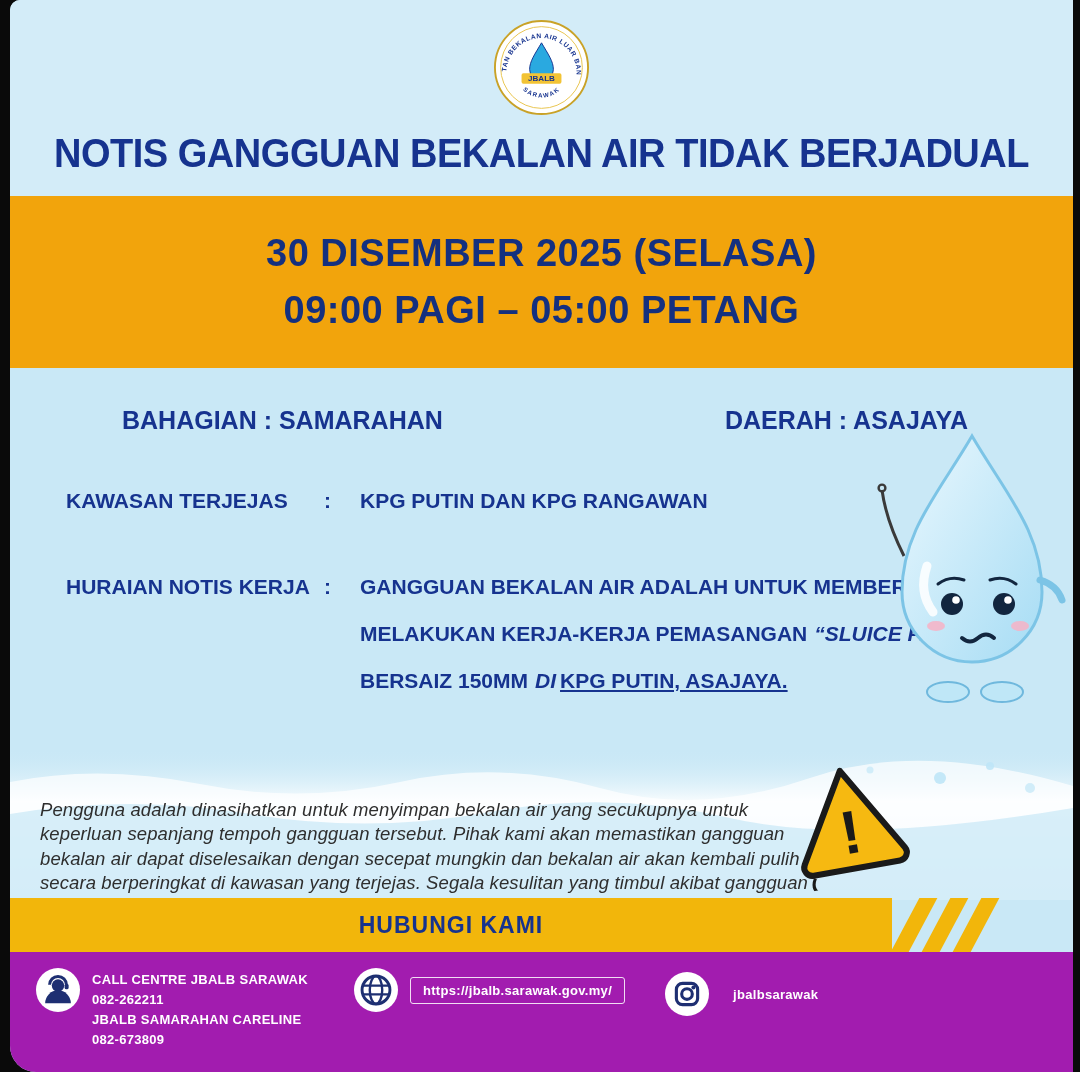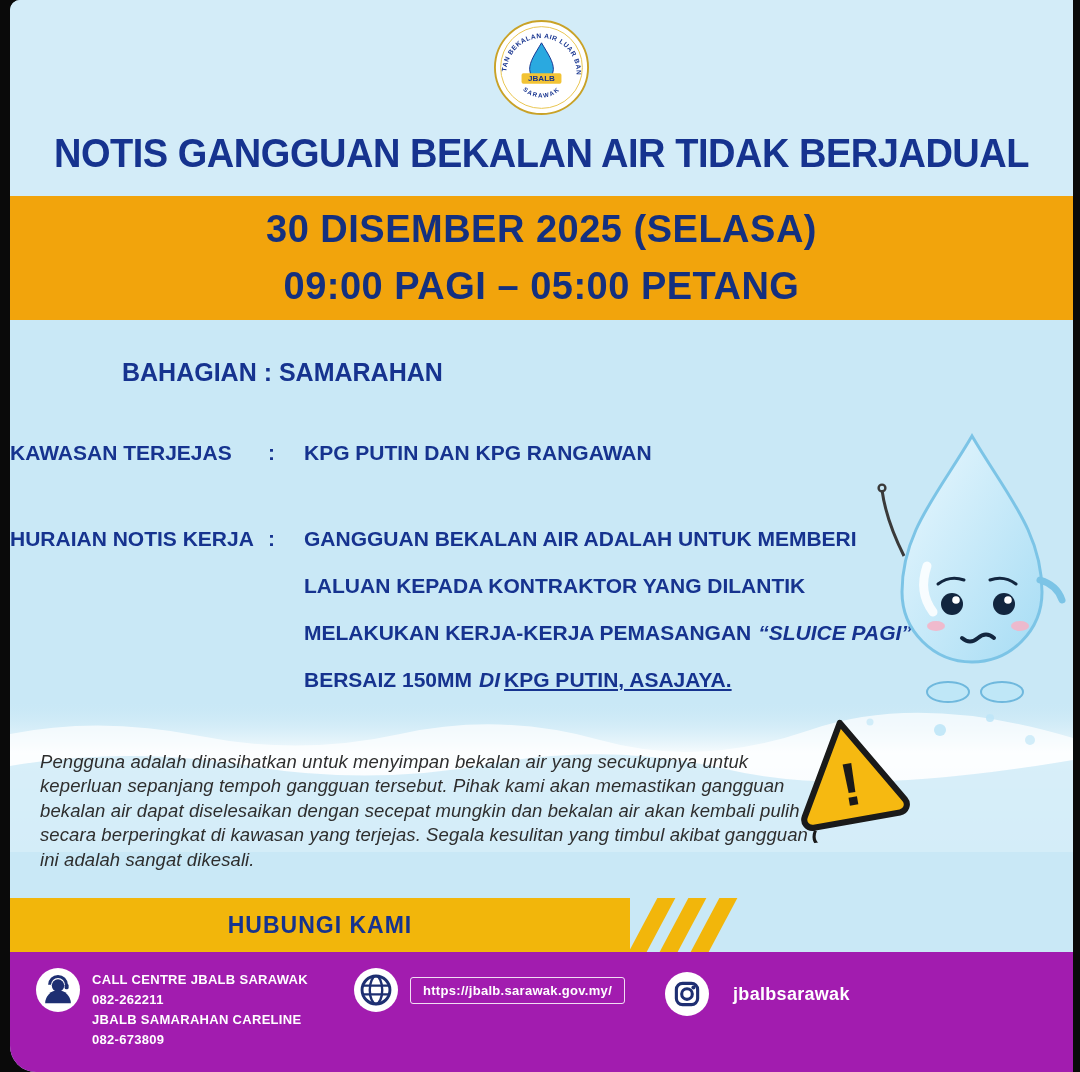--- a/index.html
+++ b/index.html
@@ -6,58 +6,58 @@
   body { background:#000; font-family:"Liberation Sans", sans-serif; }
   .frame { position:relative; width:1080px; height:1072px; background:#0a0a0a; overflow:hidden; margin:0 auto; }
   .poster { position:absolute; left:10px; right:7px; top:0; bottom:0; background:#c9e8f6; border-radius:10px 0 0 26px; overflow:hidden; }
 
   
   .header { height:196px; background:#d3ecf8; text-align:center; }
   .logo { width:95px; height:95px; margin-top:20px; }
   .title { margin-top:12px; font-size:40px; font-weight:800; color:#16338f; white-space:nowrap; transform:scaleX(.95); transform-origin:center; letter-spacing:-0.5px; }
 
   
-  .orange-band { height:124px; background:#f2a40c; display:flex; flex-direction:column; align-items:center; justify-content:center; gap:14px; }
+  .orange-band { height:172px; background:#f2a40c; display:flex; flex-direction:column; align-items:center; justify-content:center; gap:14px; }
   .sched { font-size:38px; font-weight:800; color:#14307f; letter-spacing:0.5px; }
 
   
   .bodyarea { position:relative; height:632px; }
   .loc-row { display:flex; justify-content:space-between; padding:38px 105px 0 112px; }
   .loc { font-size:25px; font-weight:800; color:#16338f; }
-  .info-row { display:grid; grid-template-columns:258px 36px 1fr; padding-right:30px; margin-top:54px; }
+  .info-row { display:grid; grid-template-columns:258px 36px 1fr; padding-left:56px; padding-right:30px; margin-top:54px; }
   .info-row.h { margin-top:50px; }
   .lbl, .colon, .val { font-size:21px; font-weight:800; color:#16338f; }
   .hline { font-size:21px; font-weight:800; color:#16338f; line-height:47px; }
   .it { font-style:italic; margin-left:7px; }
   .ml { margin-left:4px;text-decoration:underline; }
 
   
   .splash-band { position:absolute; left:0; right:0; top:380px; height:152px; z-index:1; }
   .advisory { position:absolute; left:30px; top:430px; width:768px; z-index:2;
               font-size:18.5px; font-style:italic; color:#2e2e2e; line-height:1.32; letter-spacing:0.1px; }
 
   
   .warning-wrap { position:absolute; left:778px; top:394px; width:122px; height:122px; transform:rotate(-10deg); z-index:3; }
   .mascot-wrap { position:absolute; left:862px; top:428px; width:200px; height:276px; z-index:6; }
 
   
   .yellow-band { position:absolute; left:0; right:0; top:898px; height:54px; display:flex; align-items:stretch; z-index:2; }
-  .yellow-main { width:620px; background:#f2b60b; display:flex; align-items:center; justify-content:center; }
+  .yellow-main { width:882px; background:#f2b60b; display:flex; align-items:center; justify-content:center; }
   .yellow-main span { font-size:23px; font-weight:800; color:#16338f; letter-spacing:1px; }
   .stripe { width:18px; margin-left:13px; background:#f2b60b; transform:skewX(-28deg); }
 
   
   .footer { position:absolute; left:0; right:0; top:952px; bottom:0; background:#a21caf; display:flex; align-items:flex-start; padding:16px 0 0 26px; z-index:2; color:#fff; }
   .ic { width:44px; height:44px; flex:0 0 44px; }
   .c-col { display:flex; align-items:flex-start; gap:12px; }
   .c-lines { font-size:13px; font-weight:700; line-height:1.55; letter-spacing:0.3px; padding-top:2px; }
   .c-mid { margin-left:46px; display:flex; flex-direction:column; gap:12px; }
   .c-row { display:flex; align-items:center; gap:12px; }
   .url { font-size:13px; font-weight:700; border:1px solid rgba(255,255,255,.85); border-radius:3px; padding:5px 12px; letter-spacing:0.3px; }
-  .c-name { font-size:18px; font-weight:700; letter-spacing:0.3px;padding-left:12px; }
+  .c-name { font-size:13px; font-weight:700; letter-spacing:0.3px;padding-left:12px; }
   .c-ig { margin-left:40px; display:flex; align-items:center; gap:12px; padding-top:4px; }
 </style>
 </head>
 <body>
 
 <div class="frame">
   <div class="poster">
 
     <div class="header">
       <svg class="logo" viewBox="0 0 100 100">
@@ -81,34 +81,34 @@
     </div>
 
     <div class="orange-band">
       <div class="sched">30 DISEMBER 2025 (SELASA)</div>
       <div class="sched">09:00 PAGI – 05:00 PETANG</div>
     </div>
 
     <div class="bodyarea">
       <div class="loc-row">
         <div class="loc">BAHAGIAN : SAMARAHAN</div>
+        <div class="loc">DAERAH : ASAJAYA</div>
       </div>
 
       <div class="info-row">
         <div class="lbl">KAWASAN TERJEJAS</div>
         <div class="colon">:</div>
         <div class="val">KPG PUTIN DAN KPG RANGAWAN</div>
       </div>
 
       <div class="info-row h">
         <div class="lbl" style="line-height:47px">HURAIAN NOTIS KERJA</div>
         <div class="colon" style="line-height:47px">:</div>
         <div>
           <div class="hline">GANGGUAN BEKALAN AIR ADALAH UNTUK MEMBERI</div>
-          <div class="hline">LALUAN KEPADA KONTRAKTOR YANG DILANTIK</div>
           <div class="hline"><span>MELAKUKAN KERJA-KERJA PEMASANGAN</span><span class="it">“SLUICE PAGI”</span></div>
           <div class="hline"><span>BERSAIZ 150MM</span><span class="it">DI</span><span class="ml">KPG PUTIN, ASAJAYA.</span></div>
         </div>
       </div>
 
       <svg class="splash-band" viewBox="0 0 1063 152" preserveAspectRatio="none">
         <defs>
           <linearGradient id="wg" x1="0" y1="0" x2="0" y2="1">
             <stop offset="0" stop-color="#c9e8f6" stop-opacity="0"></stop>
             <stop offset="0.35" stop-color="#ffffff" stop-opacity="0.85"></stop>

